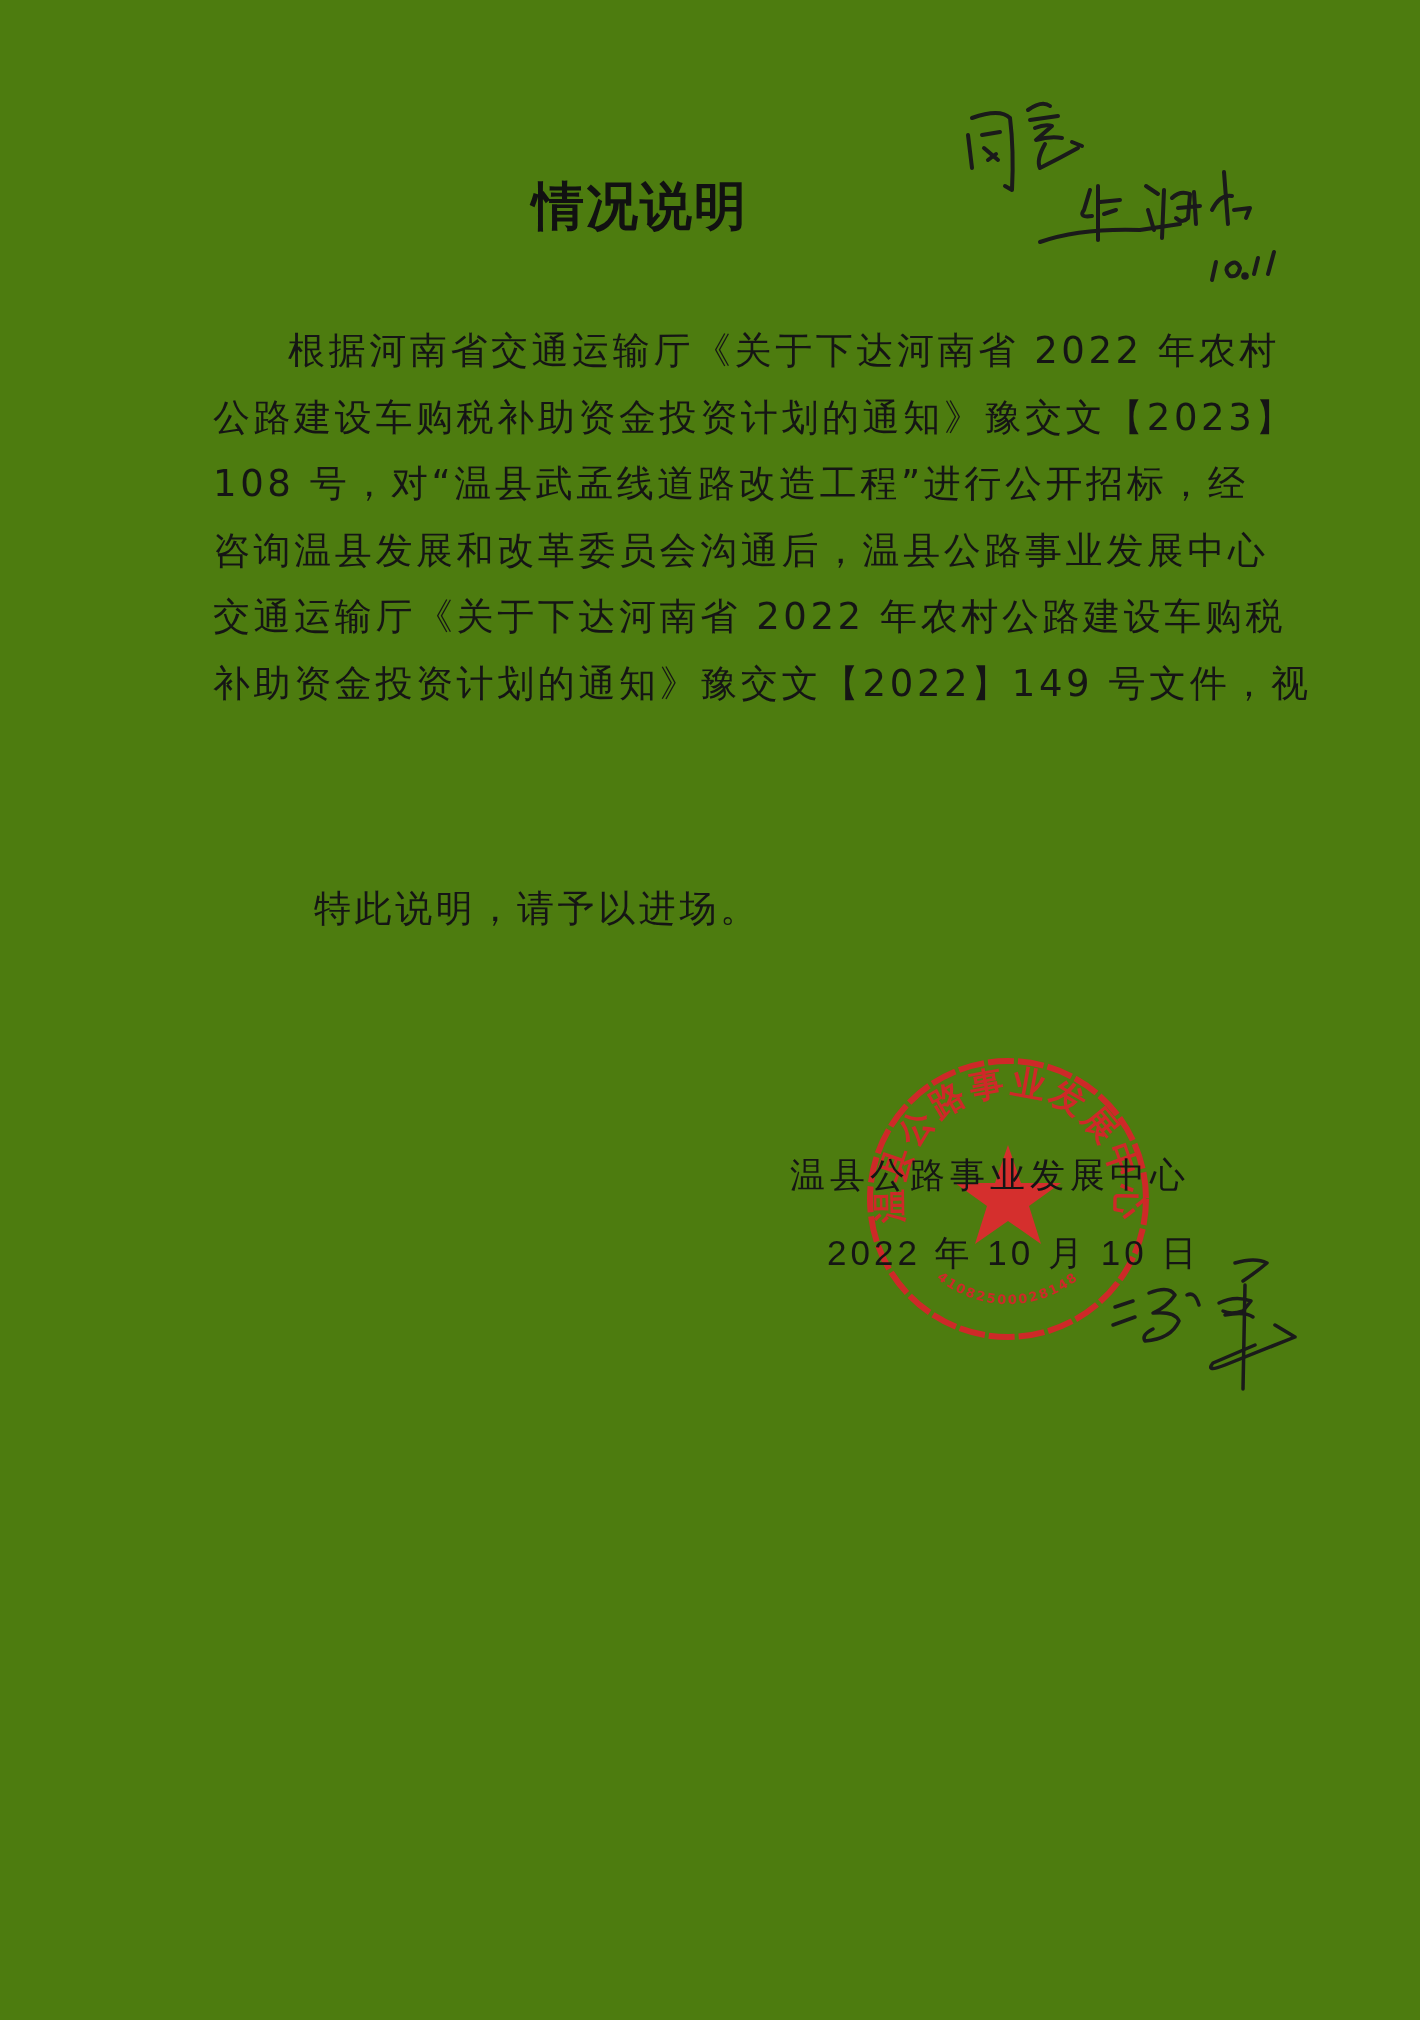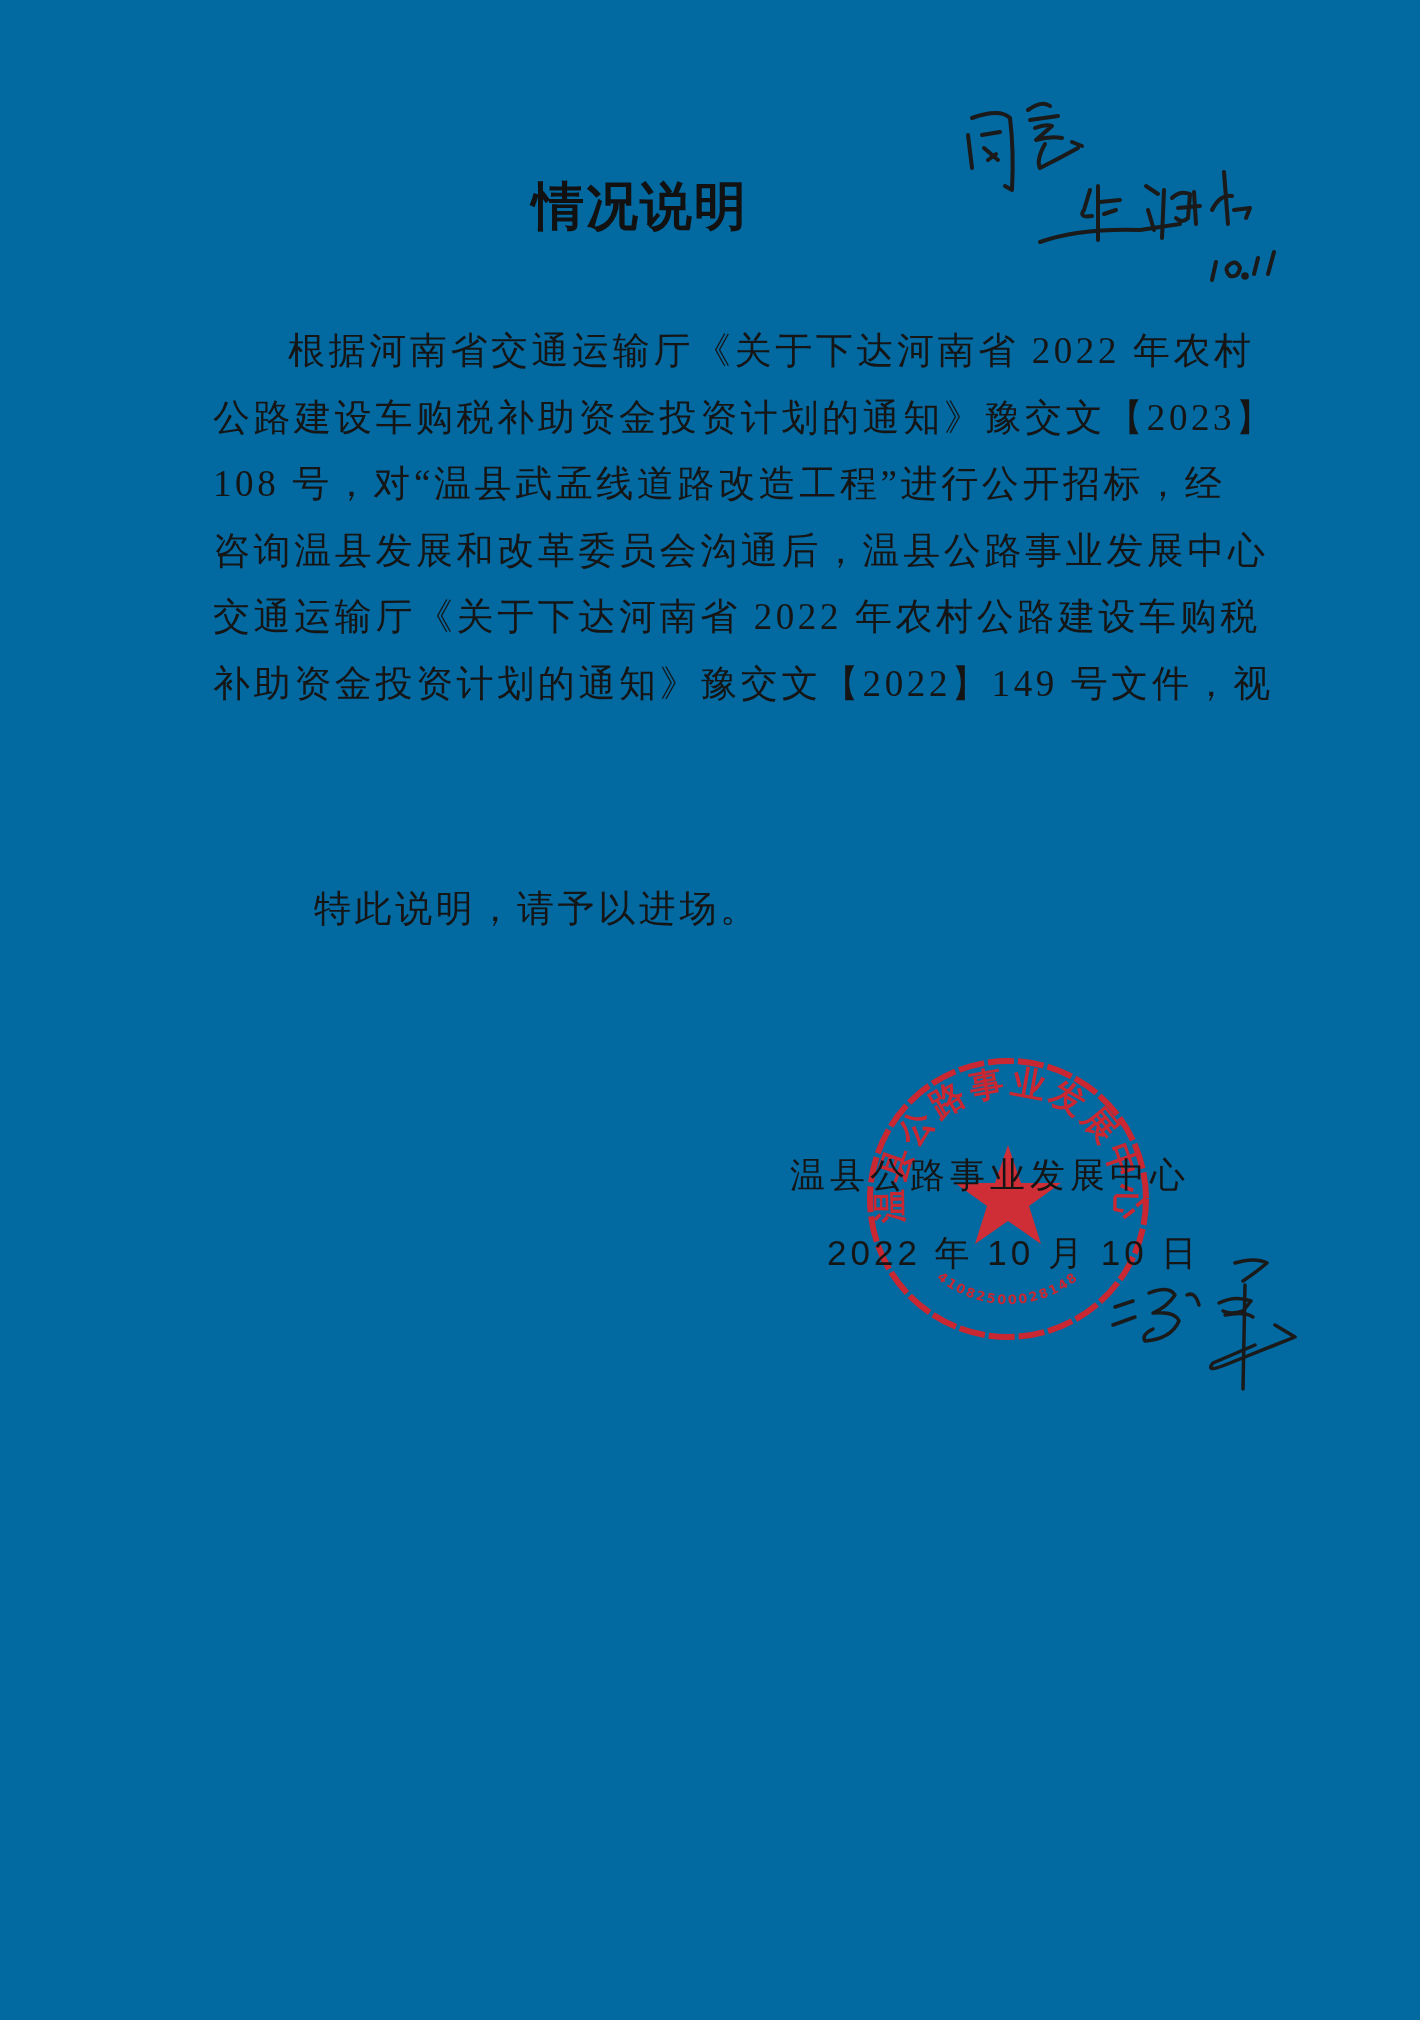--- a/index.html
+++ b/index.html
@@ -1,32 +1,32 @@
 <!DOCTYPE html>
 <html><head>
 <meta charset="utf-8">
 <style>
   html, body { margin: 0; padding: 0; }
   body {
     width: 1420px; height: 2020px; background: #ffffff; position: relative; overflow: hidden;
     font-family: "DejaVu Serif", "Liberation Serif", serif; color: #111;
   }
-  .page { position: absolute; left: 0; top: 0; width: 1420px; height: 2020px; background: #0369a1; }
+  .page { position: absolute; left: 0; top: 0; width: 1420px; height: 2020px; background: #4d7c0f; }
   .title {
     position: absolute; left: 0; width: 1420px; top: 172px; text-align: center;
     font-size: 52px; font-weight: bold; letter-spacing: 2px; color: #111;
     font-family: "DejaVu Serif", serif;
     padding-right: 140px; box-sizing: border-box;
   }
   .body-text {
     position: absolute; left: 213px; top: 318px; width: 1000px;
     font-size: 37px; line-height: 66.5px; color: #151515;
     font-family: "DejaVu Sans", "Liberation Sans", sans-serif; letter-spacing: 3.6px;
   }
-  .body-text .line { white-space: nowrap; height: 66.5px; font-family: Liberation Serif, serif; }
+  .body-text .line { white-space: nowrap; height: 66.5px; }
   .body-text .indent { padding-left: 75px; }
   .closing {
     position: absolute; left: 290px; top: 884px; font-size: 37px; letter-spacing: 3.6px;
     font-family: "DejaVu Sans", "Liberation Sans", sans-serif; color: #151515; margin-left: 24px;
   }
   .org-name {
     position: absolute; left: 790px; top: 1152px; font-size: 35px; letter-spacing: 5px;
     font-family: "DejaVu Sans", "Liberation Sans", sans-serif; color: #151515; z-index: 3;
   }
   .date {

